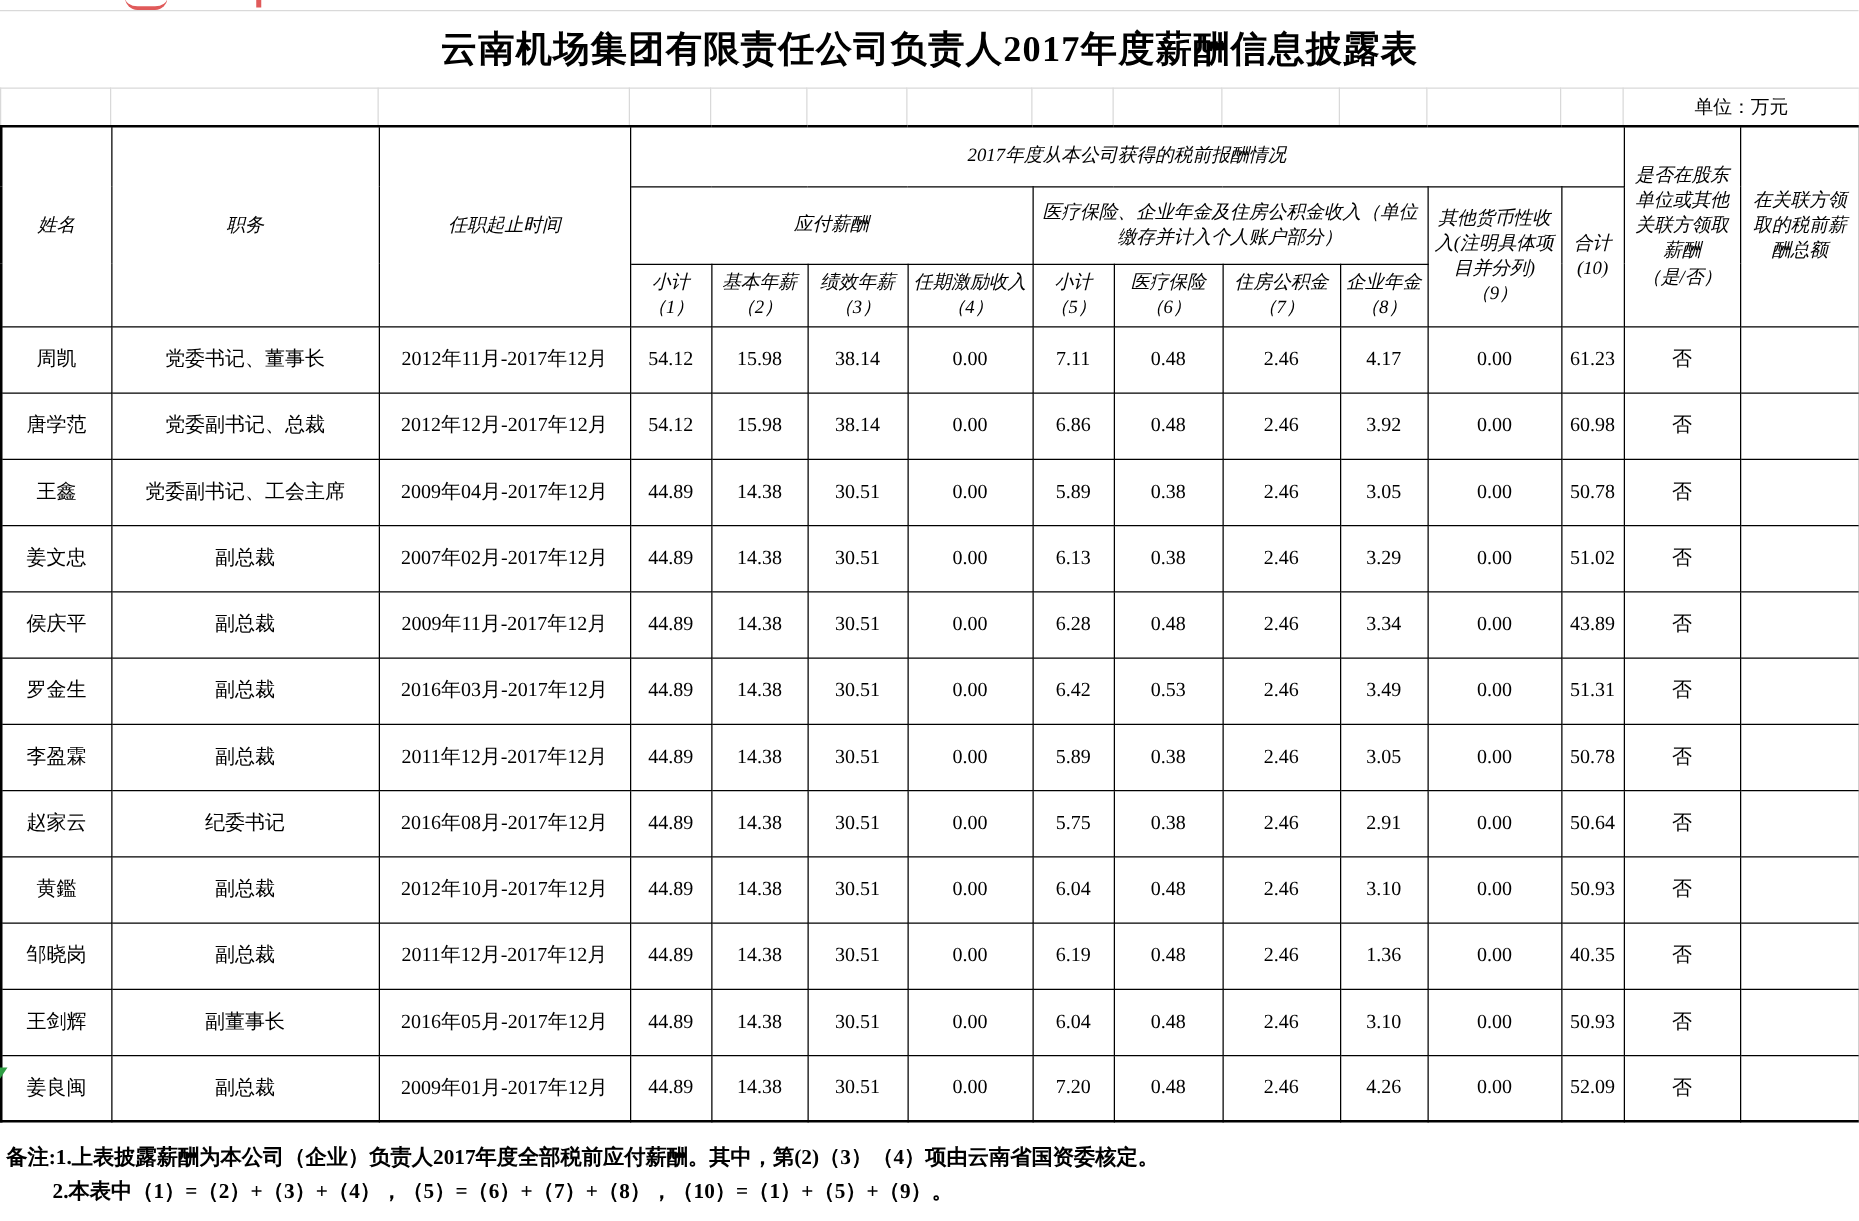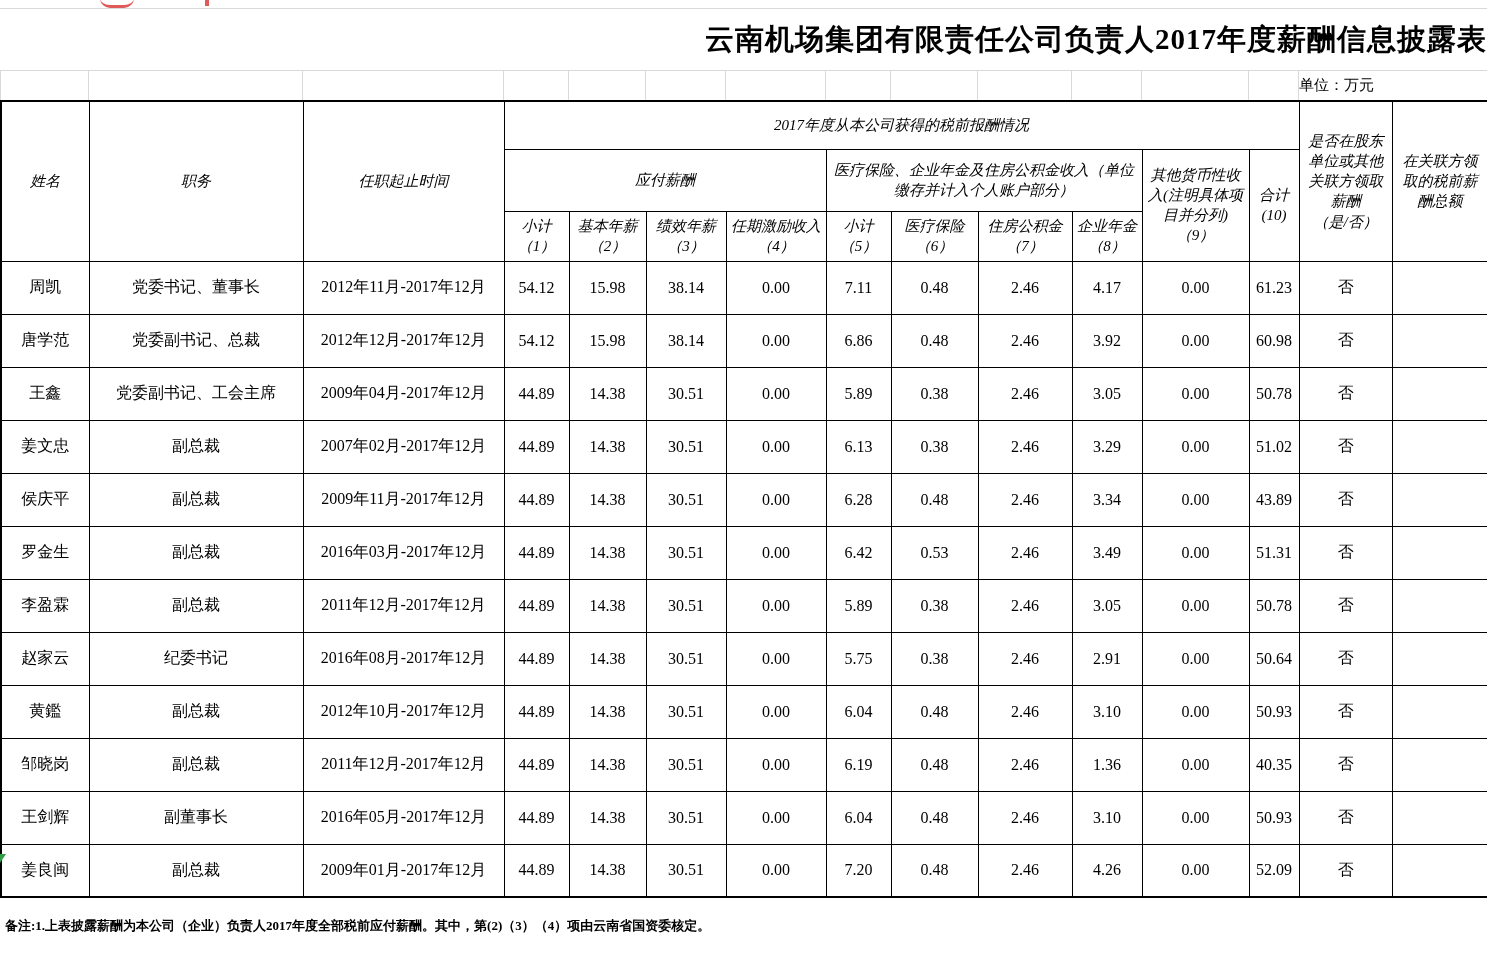--- a/index.html
+++ b/index.html
@@ -7,47 +7,47 @@
     width:1487px;height:977px;background:#ffffff;position:relative;
     font-family:"Liberation Serif","DejaVu Serif",serif;color:#000;
   }
   
   .red-a{position:absolute;left:100px;top:-2px;width:34px;height:7px;
     border-bottom:3px solid #e05a5a;border-radius:0 0 14px 14px;}
   .red-b{position:absolute;left:205px;top:0;width:4px;height:6px;background:#e05a5a;}
   
   .title-block{
     margin-top:8px;height:61px;border-top:1px solid #d9d9d9;
-    display:flex;align-items:center;justify-content:flex-end;
+    display:flex;align-items:center;justify-content:center;
   }
   .title-block h1{
     margin:0;font-size:29px;font-weight:bold;letter-spacing:1px;
   }
   
   table.grid{border-collapse:collapse;table-layout:fixed;width:1487px;}
   .unit-row td{
     height:29px;border-top:1px solid #d9d9d9;border-right:1px solid #d9d9d9;
-    font-size:15px;vertical-align:middle;padding:0;
+    font-size:15px;text-align:center;vertical-align:middle;padding:0;
   }
   .unit-row td:first-child{border-left:1px solid #d9d9d9;}
   
   .main{border:2px solid #000;}
   .main th,.main td{
     border:1px solid #000;text-align:center;vertical-align:middle;
     padding:2px 3px;font-weight:normal;white-space:pre-line;overflow:hidden;
   }
   .main thead th{font-size:15px;line-height:1.35;font-style:italic;}
   .main thead tr.h1{height:48px;}
   .main thead tr.h2{height:62px;margin-left:32px;}
   .main thead tr.h3{height:50px;}
   .main tbody tr{height:53px;}
   .main tbody td{font-size:16px;}
   th.h-right{font-size:16px;}
   
-  .notes{margin-top:14px;font-size:13px;font-weight:bold;line-height:27px;}
+  .notes{margin-top:14px;font-size:17px;font-weight:bold;line-height:27px;}
   .notes .n1{padding-left:5px;}
   .notes .n2{padding-left:42px;}
   
   .green-tri{position:absolute;left:0;top:854px;width:0;height:0;
     border-left:6px solid #2f9e44;border-bottom:9px solid transparent;}
 </style>
 </head>
 <body>
 
 <div class="red-a"></div>
@@ -366,13 +366,14 @@
     <td>否</td>
     <td></td>
   </tr>
 </tbody>
 </table>
 
 <div class="green-tri"></div>
 
 <div class="notes">
   <div class="n1">备注:1.上表披露薪酬为本公司（企业）负责人2017年度全部税前应付薪酬。其中，第(2)（3）（4）项由云南省国资委核定。</div>
+  <div class="n2">2.本表中（1）=（2）+（3）+（4），（5）=（6）+（7）+（8），（10）=（1）+（5）+（9）。</div>
 </div>
 
 </body></html>

